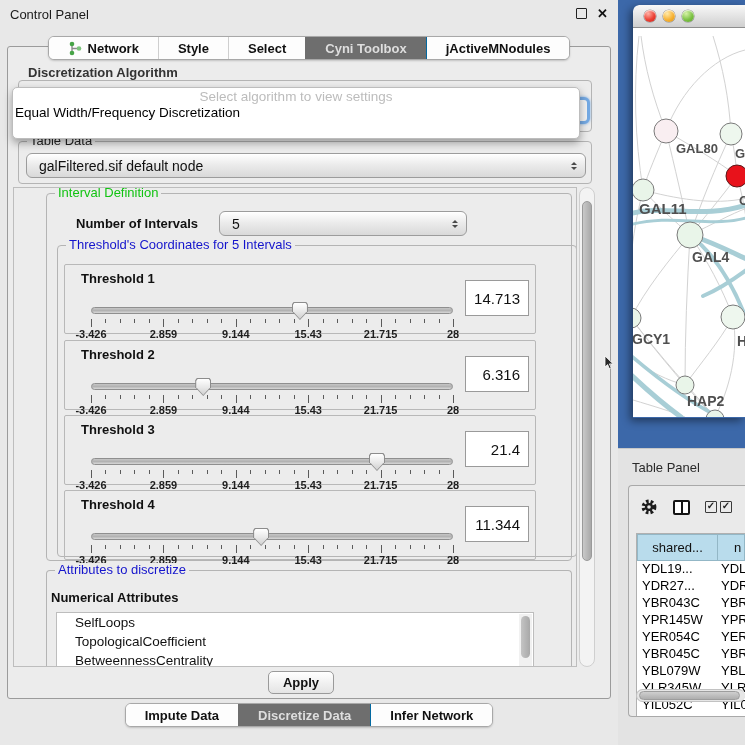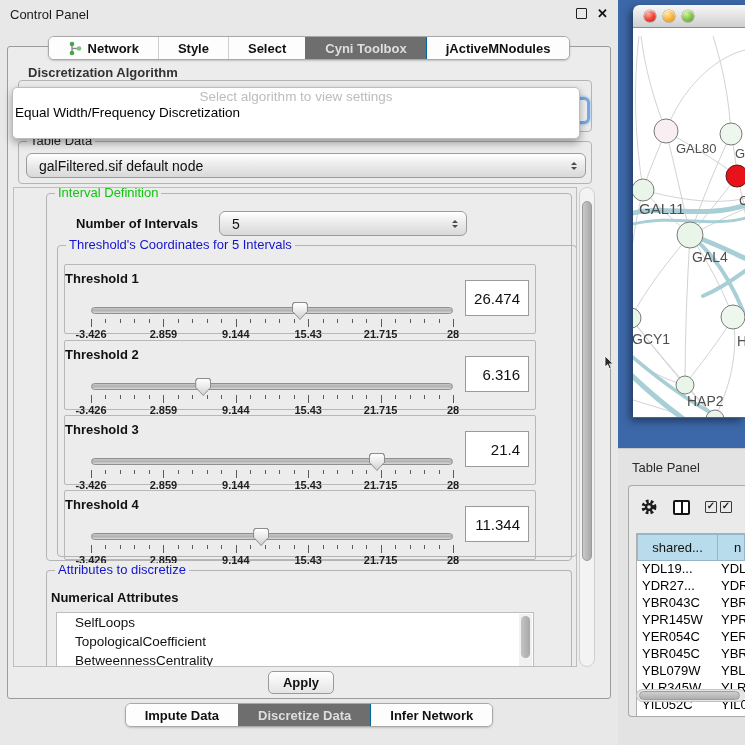--- a/index.html
+++ b/index.html
@@ -54,21 +54,21 @@
   
   .viewport{position:absolute;left:13px;top:187px;width:564px;height:480px;border:1px solid #bdbdbd;
     box-sizing:border-box;overflow:hidden;background:#ececec;}
   .vscroll{position:absolute;left:579px;top:187px;width:16px;height:480px;background:#f3f3f3;
     border:1px solid #cfcfcf;border-radius:8px;box-sizing:border-box;}
   .vscroll .thumb{position:absolute;left:2px;right:2px;top:13px;height:360px;border-radius:6px;
     background:linear-gradient(90deg,#c9c9c9,#a9a9a9);border:1px solid #9a9a9a;box-sizing:border-box;}
   
   .thr-box{position:absolute;left:6px;width:472px;height:70px;border:1px solid #b8b8b8;border-radius:2px;
     box-sizing:border-box;}
-  .thr-label{position:absolute;left:0;top:6px;font-size:13px;font-weight:bold;}
+  .thr-label{position:absolute;left:16px;top:6px;font-size:13px;font-weight:bold;}
   .slider{position:absolute;left:26px;top:40px;width:362px;height:30px;}
   .slider .track{position:absolute;left:0;right:0;top:2px;height:7px;border-radius:4px;
     background:linear-gradient(#c6c6c6,#b2b2b2 50%,#d8d8d8);border:1px solid #8f8f8f;box-sizing:border-box;}
   .slider .handle{position:absolute;top:-3px;width:16px;height:18px;
     clip-path:polygon(10% 0,90% 0,100% 12%,100% 52%,50% 100%,0 52%,0 12%);background:#8c8c8c;}
   .slider .handle i{position:absolute;left:1px;right:1px;top:1px;bottom:1px;display:block;
     clip-path:polygon(10% 0,90% 0,100% 12%,100% 52%,50% 100%,0 52%,0 12%);
     background:linear-gradient(#ffffff,#e7e7e7 55%,#cfcfcf);}
   .ticks{position:absolute;left:0;right:0;top:14px;height:9px;}
   .tick{position:absolute;top:0;width:1px;height:4px;background:#5a5a5a;}
@@ -89,21 +89,21 @@
   
   .apply-btn{position:absolute;left:268px;top:671px;width:66px;height:23px;border:1px solid #9a9a9a;
     border-radius:5px;background:linear-gradient(#ffffff,#e4e4e4);font-size:13px;font-weight:bold;
     display:flex;align-items:center;justify-content:center;box-sizing:border-box;}
   .bottomrow{position:absolute;left:0;top:703px;width:618px;display:flex;justify-content:center;}
   
   .neticon{width:15px;height:15px;display:inline-block;}
   
   .desktop{position:absolute;left:618px;top:0;width:127px;height:450px;background:#3c68a9;}
   .net-window{position:absolute;left:633px;top:5px;width:112px;height:413px;border-radius:6px 0 0 0;
-    box-shadow:-3px 3px 9px rgba(0,0,0,0.45);overflow:hidden;}
+    box-shadow:-3px 3px 9px rgba(0,0,0,0.45);overflow:hidden;font-weight:bold;}
   .net-titlebar{height:23px;background:linear-gradient(#f8f8f8,#cfcfcf);border-bottom:1px solid #8d8d8d;
     border-radius:6px 0 0 0;display:flex;align-items:center;gap:7px;padding-left:11px;box-sizing:border-box;}
   .tl{width:12px;height:12px;border-radius:50%;box-shadow:0 0 0 0.6px rgba(0,0,0,0.35), inset 0 1px 1px rgba(255,255,255,0.7);}
   .tl.red{background:radial-gradient(circle at 35% 30%,#ffb0a5,#ec4034 55%,#c5241c);}
   .tl.yellow{background:radial-gradient(circle at 35% 30%,#ffe9a8,#f7b233 55%,#d98f13);}
   .tl.green{background:radial-gradient(circle at 35% 30%,#d6f2a6,#7cc244 55%,#57a125);}
   .net-canvas{position:relative;width:112px;height:389px;background:#fff;overflow:hidden;}
   .net-canvas svg{position:absolute;left:0;top:0;}
   
   .tp-section{position:absolute;left:618px;top:448px;width:127px;height:297px;background:#e3e3e3;
@@ -253,21 +253,21 @@
               </div>
             <div class="ticklabels">
                 <span class="tick-label" style="left: 0%;">-3.426</span>
                 <span class="tick-label" style="left: 20%;">2.859</span>
                 <span class="tick-label" style="left: 40%;">9.144</span>
                 <span class="tick-label" style="left: 60%;">15.43</span>
                 <span class="tick-label" style="left: 80%;">21.715</span>
                 <span class="tick-label" style="left: 100%;">28</span>
               </div>
           </div>
-          <div class="valbox">26.474</div>
+          <div class="valbox">14.713</div>
         </div>
 
         <div class="thr-box" style="top:94px;">
           <span class="thr-label">Threshold 2</span>
           <div class="slider">
             <div class="track"></div>
             <div class="handle" style="left: calc(30.9998% - 8px);">
                 <i></i>
               </div>
             <div class="ticks">

